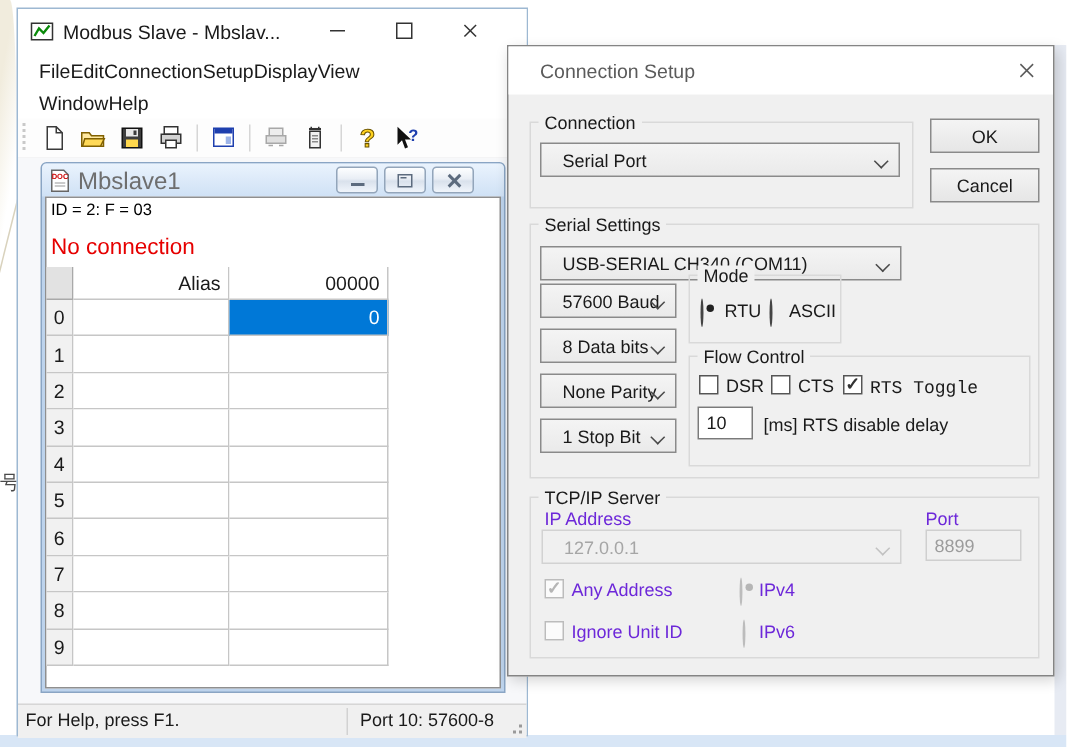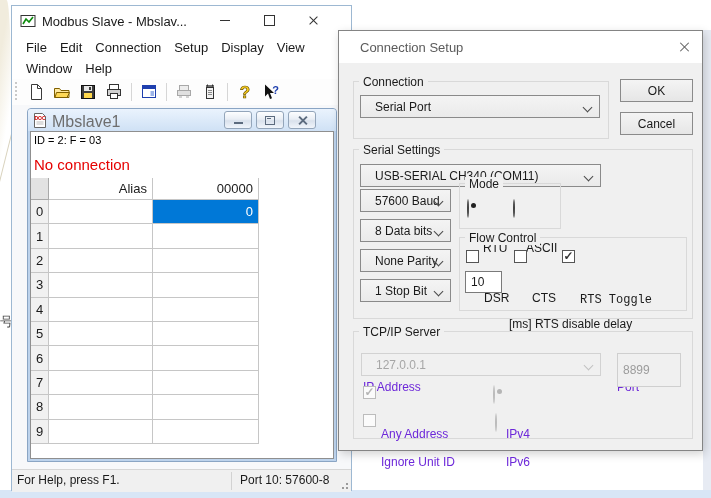--- a/index.html
+++ b/index.html
@@ -19,21 +19,21 @@
   #main-titlebar{left:0;top:0;width:100%;height:30px;background:#ffffff;}
   #main-title{left:30px;top:8px;font-size:13px;color:#1a1a1a;white-space:nowrap;}
   #main-icon{left:8px;top:7px;width:16px;height:16px;}
   .cap-btn{top:0;width:34px;height:28px;display:flex;align-items:center;justify-content:center;}
   #btn-min{left:196px;} #btn-max{left:240px;} #btn-close{left:284px;}
   .glyph-min{width:10px;height:1px;background:#333;}
   .glyph-max{width:9px;height:9px;border:1px solid #333;}
   .glyph-close{position:relative;width:11px;height:11px;}
   .glyph-close:before,.glyph-close:after{content:"";position:absolute;left:5px;top:0;width:1px;height:11px;background:#333;}
   .glyph-close:before{transform:rotate(45deg);} .glyph-close:after{transform:rotate(-45deg);}
-  .menu-row{left:14px;font-size:13px;color:#1a1a1a;display:flex;gap:13px;white-space:nowrap;}
+  .menu-row{left:14px;font-size:13px;color:#1a1a1a;display:flex;white-space:nowrap;}
   #menu-row1{top:34px;} #menu-row2{top:55px;}
   .menu-item{cursor:default;}
   
   #toolbar{left:0;top:73px;width:100%;height:26px;background:#fdfdfd;border-bottom:1px solid #e4e4e4;
     display:flex;align-items:center;}
   #toolbar-grip{width:3px;height:20px;margin-left:3px;margin-right:6px;
     background:repeating-linear-gradient(180deg,#c9c9c9 0 2px,transparent 2px 4px);width:2px;}
   .tb-icon{width:22px;height:20px;display:flex;align-items:center;justify-content:center;margin:0 2px;}
   .tb-sep{width:1px;height:18px;background:#d6d6d6;margin:0 4px;}
   
@@ -81,21 +81,21 @@
   #dialog{left:338px;top:30px;width:365px;height:421px;background:#f0f0f0;border:1px solid #848484;
     box-sizing:border-box;box-shadow:2px 3px 9px rgba(0,0,0,.18);z-index:10;}
   #dlg-titlebar{left:0;top:0;width:100%;height:32px;background:#ffffff;}
   #dlg-title{left:21px;top:9px;font-size:13px;color:#5b5b5b;}
   #dlg-close{right:8px;top:7px;width:20px;height:18px;display:flex;align-items:center;justify-content:center;}
   .xglyph{position:relative;width:12px;height:12px;}
   .xglyph:before,.xglyph:after{content:"";position:absolute;left:6px;top:0;width:1px;height:12px;background:#5a5a5a;}
   .xglyph:before{transform:rotate(45deg);} .xglyph:after{transform:rotate(-45deg);}
   .grp{border:1px solid #d9d9d9;box-sizing:border-box;}
   .grp-label{font-size:12px;color:#1a1a1a;background:#f0f0f0;padding:0 4px;white-space:nowrap;z-index:2;}
-  .lbl{font-size:12px;color:#1a1a1a;white-space:nowrap;margin-top:41px;}
+  .lbl{font-size:12px;color:#1a1a1a;white-space:nowrap;}
   .lbl.dis{color:#6d28d9;text-align:center;}
   
   .combo{background:linear-gradient(180deg,#f4f4f4,#eaeaea);border:1px solid #8a8a8a;box-sizing:border-box;
     font-size:12px;color:#1a1a1a;display:flex;align-items:center;padding-left:14px;}
   .combo .chev{position:absolute;right:8px;top:8px;width:6px;height:6px;border-right:1px solid #4a4a4a;
     border-bottom:1px solid #4a4a4a;transform:rotate(45deg);}
   .combo.dis{background:#f0f0f0;border-color:#d2d2d2;color:#a6a6a6;}
   .combo.dis .chev{border-color:#c2c2c2;}
   
   .btn{background:linear-gradient(180deg,#f4f4f4,#e6e6e6);border:1px solid #8a8a8a;box-sizing:border-box;
@@ -381,21 +381,21 @@
 
   
   <div class="abs grp" style="left:14px;top:300px;width:340px;height:108px;"></div>
   <div class="abs grp-label" style="left:20px;top:294px;">TCP/IP Server</div>
   <span class="abs lbl dis" style="left:24px;top:308px;">IP Address</span>
   <div class="abs combo dis" style="left:22px;top:322px;width:240px;height:23px;">
     <span>127.0.0.1</span>
       <span class="chev"></span>
   </div>
   <span class="abs lbl dis" style="left:278px;top:308px;">Port</span>
-  <input class="txt dis" style="left: 278px; top: 322px; width: 64px; height: 34px;" disabled="" value="8899">
+  <input class="txt dis" style="left: 278px; top: 322px; width: 64px; height: 21px;" disabled="" value="8899">
   <span class="abs cb dis chk" style="left:24px;top:355px;">✓</span>
   <span class="abs lbl dis" style="left:42px;top:355px;">Any Address</span>
   <span class="abs rad dis on" style="left:150px;top:355px;"></span>
   <span class="abs lbl dis" style="left:167px;top:355px;">IPv4</span>
   <span class="abs cb dis" style="left:24px;top:383px;"></span>
   <span class="abs lbl dis" style="left:42px;top:383px;">Ignore Unit ID</span>
   <span class="abs rad dis" style="left:150px;top:383px;"></span>
   <span class="abs lbl dis" style="left:167px;top:383px;">IPv6</span>
 </div>
 

